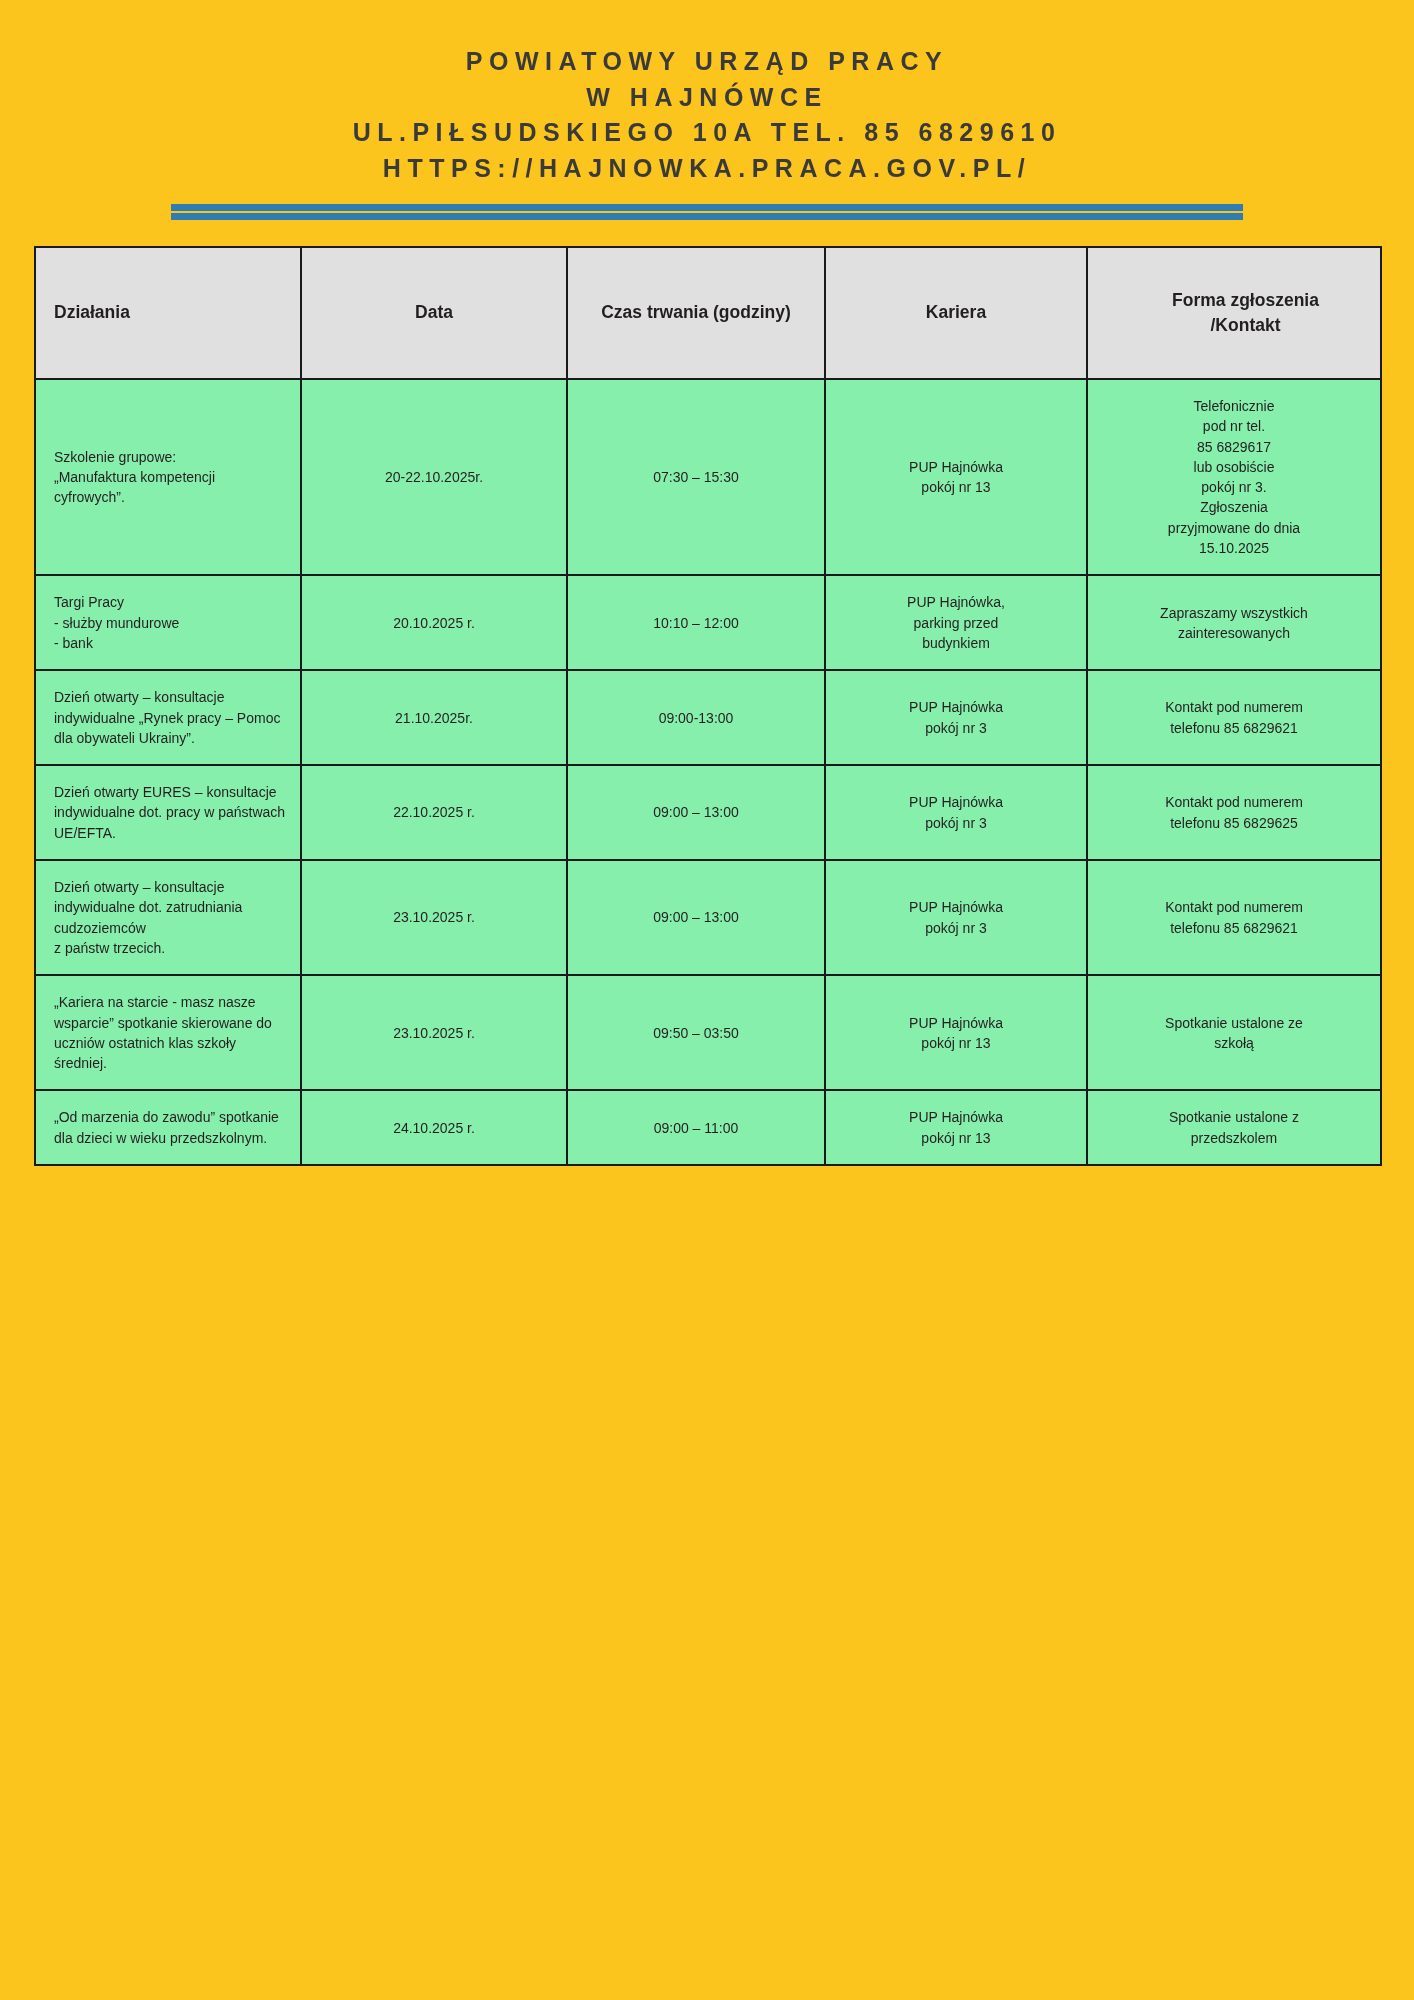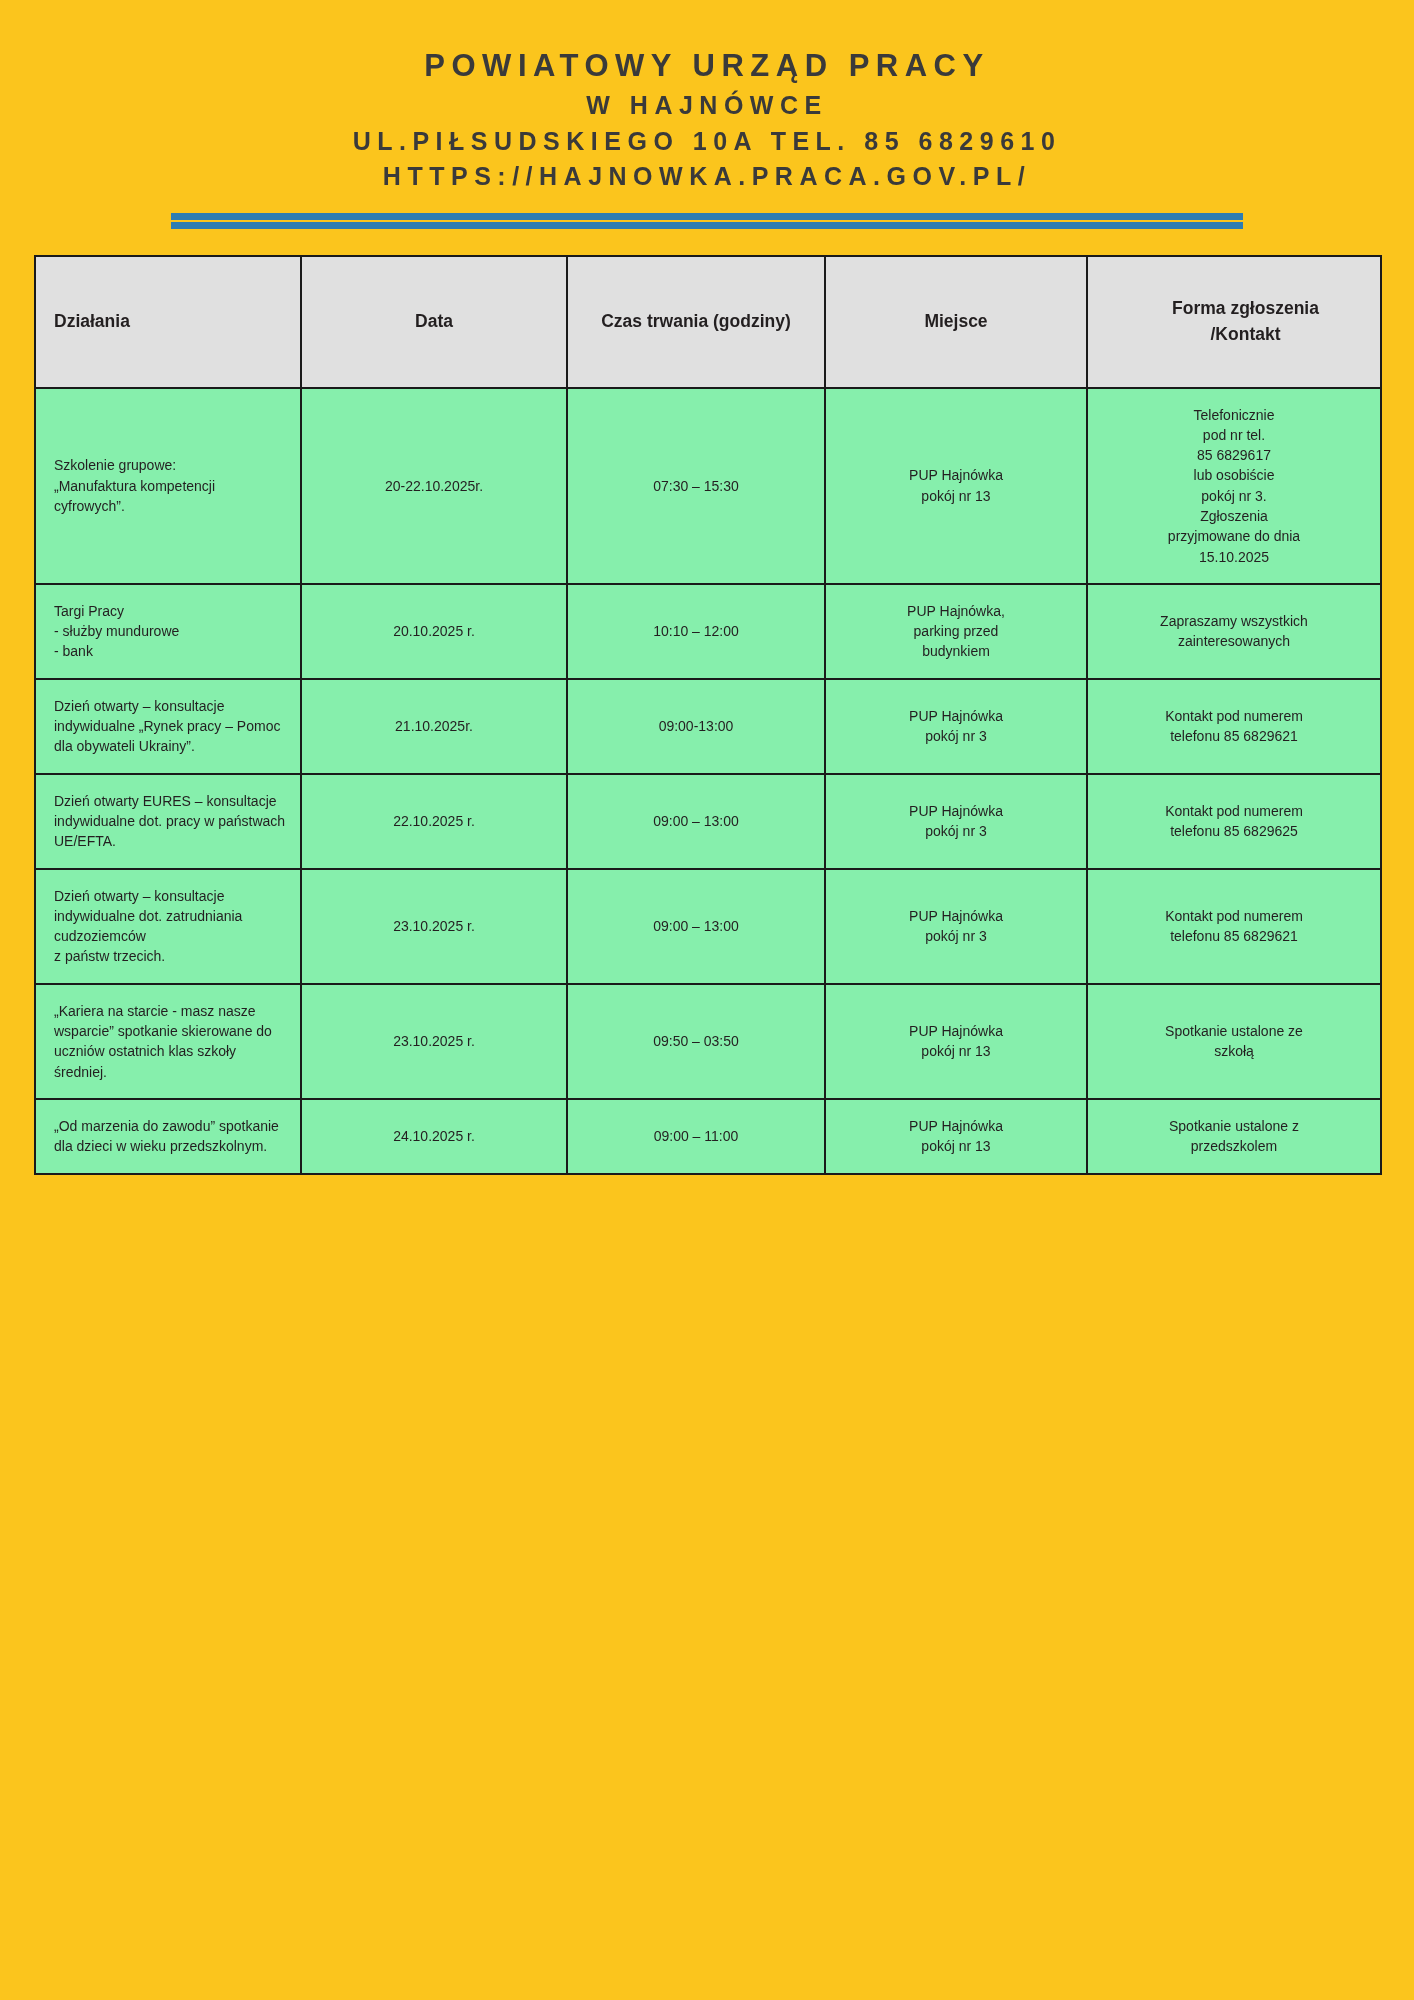--- a/index.html
+++ b/index.html
@@ -27,21 +27,21 @@
   .header {
     padding-top: 44px;
     text-align: center;
   }
   .header-line {
     font-weight: bold;
     letter-spacing: 6.5px;
     color: #3a3a3a;
     line-height: 1.42;
   }
-  .hl1 { font-size: 31px; }
+  .hl1 { font-size: 25px; }
   .hl2 { font-size: 25px; }
   .hl3 { font-size: 25px; }
   .hl4 { font-size: 25px; }
 
   .rule-wrap {
     margin: 18px auto 0 auto;
     width: 1072px;
   }
   .rule-top {
     height: 7px;
@@ -111,21 +111,21 @@
     </div>
   </div>
 
   <div class="table-wrap">
     <table>
       <thead>
         <tr>
           <th class="col-act nowrap-block">Działania</th>
           <th class="col-date nowrap-block">Data</th>
           <th class="col-time nowrap-block">Czas trwania (godziny)</th>
-          <th class="col-place nowrap-block">Miejsce</th>
+          <th class="col-place nowrap-block">Kariera</th>
           <th class="col-form nowrap-block">Forma zgłoszenia
 /Kontakt</th>
         </tr>
       </thead>
       <tbody>
         <tr>
           <td class="c-act nowrap-block">Szkolenie grupowe:
 „Manufaktura kompetencji cyfrowych”.</td>
           <td class="c-date nowrap-block">20-22.10.2025r.</td>
           <td class="c-time nowrap-block">07:30 – 15:30</td>

